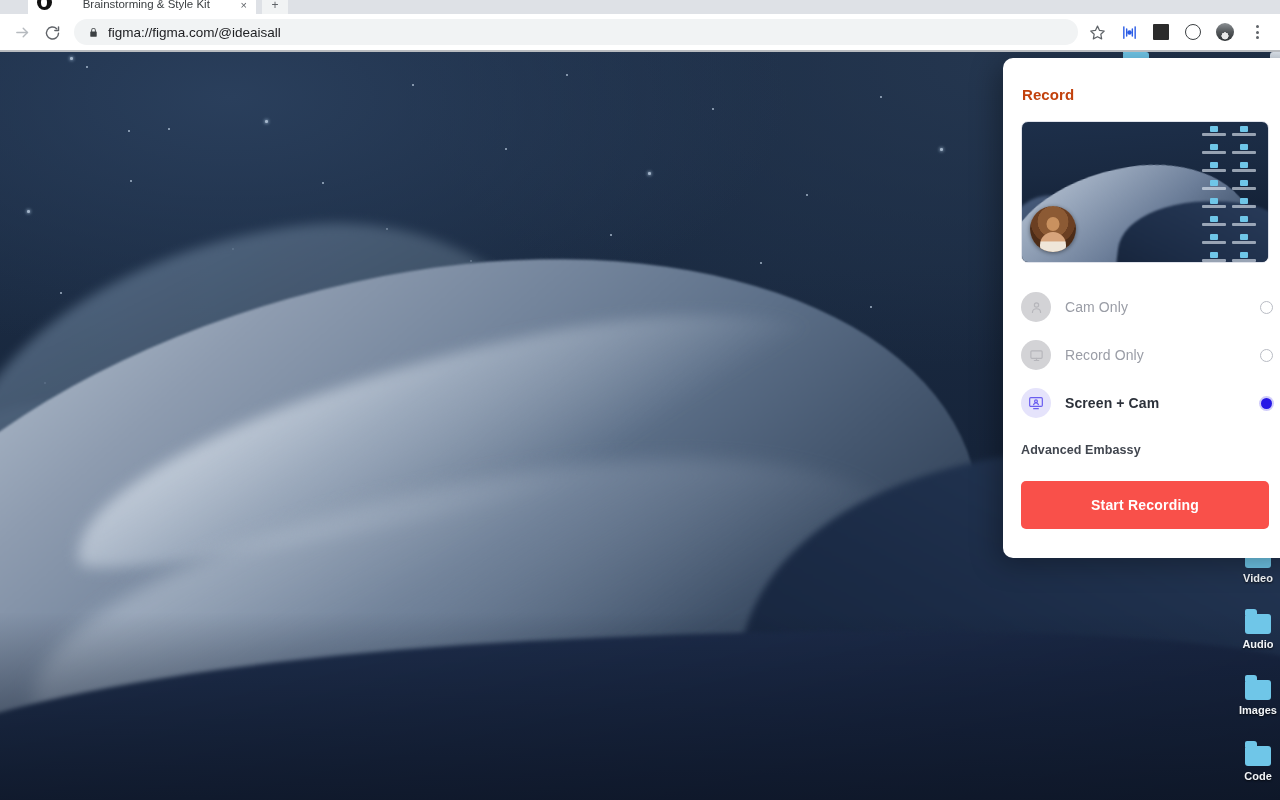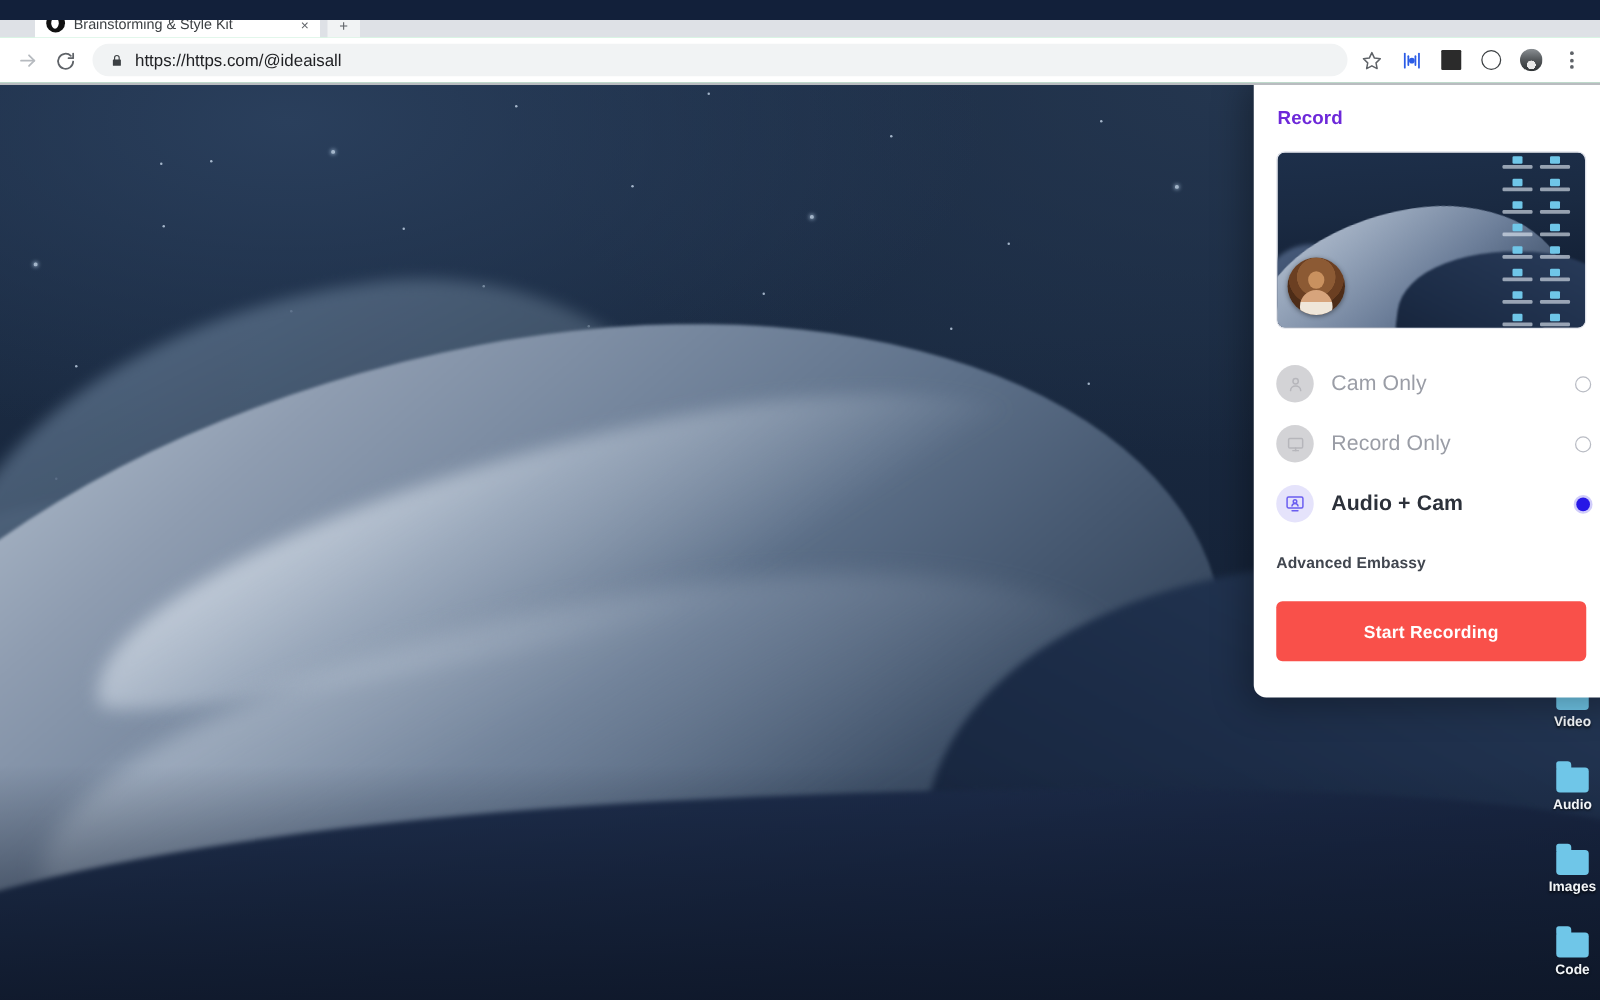--- a/index.html
+++ b/index.html
@@ -6,22 +6,22 @@
   html, body {
     width: 1280px; height: 800px;
     overflow: hidden;
     font-family: "Liberation Sans", sans-serif;
     background: #12203a;
   }
   .screen { position: relative; width: 1280px; height: 800px; overflow: hidden; }
 
   
   .chrome {
-    position: absolute; top: 16px; left: 0; width: 1280px; height: 52px;
-    background: #86efac; z-index: 40;
+    position: absolute; top: 0; left: 0; width: 1280px; height: 52px;
+    background: #7dd3fc; z-index: 40; text-align: center;
   }
   .tabstrip {
     position: absolute; top: 0; left: 0; width: 1280px; height: 14px;
     background: #dee1e6; overflow: hidden;
   }
   .tab {
     position: absolute; left: 28px; top: -22px;
     width: 228px; height: 36px;
     background: #fff; border-radius: 9px 9px 0 0;
     display: flex; align-items: flex-end; padding: 0 9px 3px 9px; gap: 7px;
@@ -177,21 +177,21 @@
 
   
   .panel {
     position: absolute; left: 1003px; top: 58px;
     width: 298px; height: 500px;
     background: #ffffff; border-radius: 10px 0 0 10px;
     box-shadow: -6px 6px 28px rgba(0,0,0,.32);
     z-index: 30; padding: 22px 24px 0 18px; overflow: hidden;
   }
   .panel-title {
-    font-size: 15px; font-weight: 700; color: #6d28d9;
+    font-size: 15px; font-weight: 700; color: #c2410c;
     letter-spacing: .1px; margin: 6px 0 0 1px;
   }
   .preview {
     margin-top: 18px; width: 248px; height: 142px;
     border-radius: 7px; position: relative; overflow: hidden;
     border: 1px solid #dfe2ea;
     background: linear-gradient(176deg,#1d2f4a 0%,#1a2a42 34%,#152339 62%,#111c2e 100%);
   }
   .pv-dune {
     position: absolute; left: -20px; top: 46px; width: 250px; height: 130px;
@@ -234,21 +234,21 @@
   .options { margin-top: 20px; }
   .opt {
     display: flex; align-items: center; height: 48px; gap: 14px; padding-right: 4px;
   }
   .opt-ico {
     width: 30px; height: 30px; border-radius: 50%; background: #d3d3d6;
     display: flex; align-items: center; justify-content: center; flex: 0 0 auto;
   }
   .opt-ico.active { background: #e5e3fb; }
   .opt-label {
-    flex: 1 1 auto; font-size: 17px; color: #9a9da6; letter-spacing: .1px;
+    flex: 1 1 auto; font-size: 14px; color: #9a9da6; letter-spacing: .1px;
   }
   .opt.selected .opt-label { color: #2c313a; font-weight: 700; }
   .radio {
     width: 13px; height: 13px; border-radius: 50%;
     border: 1.5px solid #b9bcc4; flex: 0 0 auto;
   }
   .radio.on {
     border: none; background: #2718e6;
     box-shadow: 0 0 0 2px rgba(39,24,230,.22);
     width: 11px; height: 11px; margin-right: 1px;
@@ -293,21 +293,21 @@
         <svg width="17" height="17" viewBox="0 0 24 24" fill="none" stroke="#5f6368" stroke-width="2" stroke-linecap="round" stroke-linejoin="round">
           <path d="M20.5 13a8.5 8.5 0 1 1-2.6-6.4"></path>
             <polyline points="20.5 4 20.5 9.2 15.3 9.2"></polyline>
         </svg>
       </div>
 
       <div class="omnibox">
         <svg width="11" height="13" viewBox="0 0 24 24" fill="#3c4043">
           <path d="M12 2a5 5 0 0 0-5 5v3H6a1 1 0 0 0-1 1v9a1 1 0 0 0 1 1h12a1 1 0 0 0 1-1v-9a1 1 0 0 0-1-1h-1V7a5 5 0 0 0-5-5zm0 2a3 3 0 0 1 3 3v3H9V7a3 3 0 0 1 3-3z"></path>
         </svg>
-        <span class="omnibox-url" title="https://figma.com/@ideaisall">https://https.com/@ideaisall</span>
+        <span class="omnibox-url" title="https://figma.com/@ideaisall">figma://figma.com/@ideaisall</span>
       </div>
 
       <div class="tb-icons">
         <div class="tb-ico">
           <svg width="17" height="17" viewBox="0 0 24 24" fill="none" stroke="#5f6368" stroke-width="1.7" stroke-linejoin="round">
             <polygon points="12 3 14.9 9.1 21.5 9.9 16.7 14.5 17.9 21 12 17.9 6.1 21 7.3 14.5 2.5 9.9 9.1 9.1"></polygon>
           </svg>
         </div>
         <div class="tb-ico">
           <svg width="17" height="17" viewBox="0 0 24 24" fill="none" stroke="#2b5ce6" stroke-width="2" stroke-linecap="round">
@@ -459,21 +459,21 @@
 
       <div class="opt selected">
         <span class="opt-ico active">
           <svg width="16" height="16" viewBox="0 0 24 24" fill="none" stroke="#6a5df0" stroke-width="1.8" stroke-linecap="round" stroke-linejoin="round">
             <rect x="2.5" y="4" width="19" height="13" rx="1.8"></rect>
             <circle cx="12" cy="9.3" r="2.1"></circle>
             <path d="M8.4 14.6c.5-1.8 1.9-2.8 3.6-2.8s3.1 1 3.6 2.8"></path>
             <line x1="8.5" y1="20.5" x2="15.5" y2="20.5"></line>
           </svg>
         </span>
-        <span class="opt-label">Audio + Cam</span>
+        <span class="opt-label">Screen + Cam</span>
         <span class="radio on"></span>
       </div>
     </div>
 
     <div class="adv">Advanced Embassy</div>
 
     <button class="start-btn">Start Recording</button>
   </div>
 
 </div>

